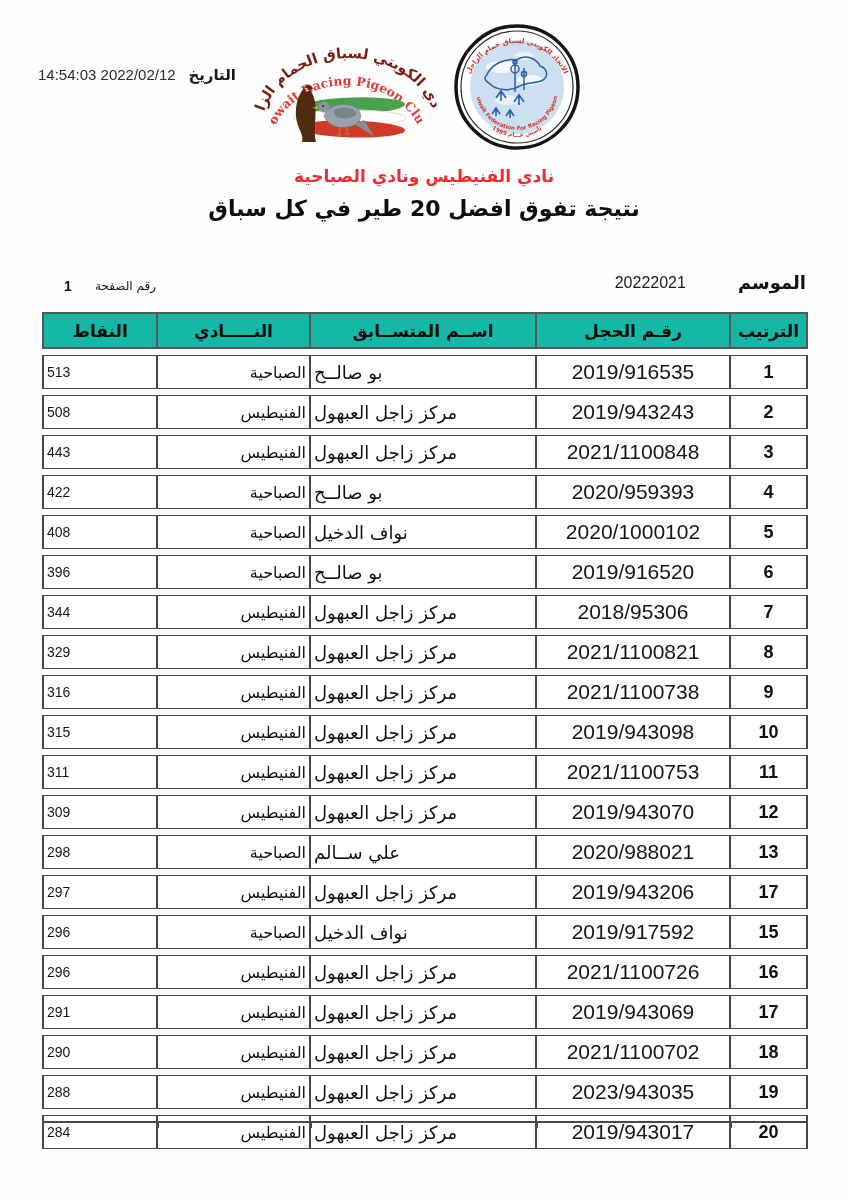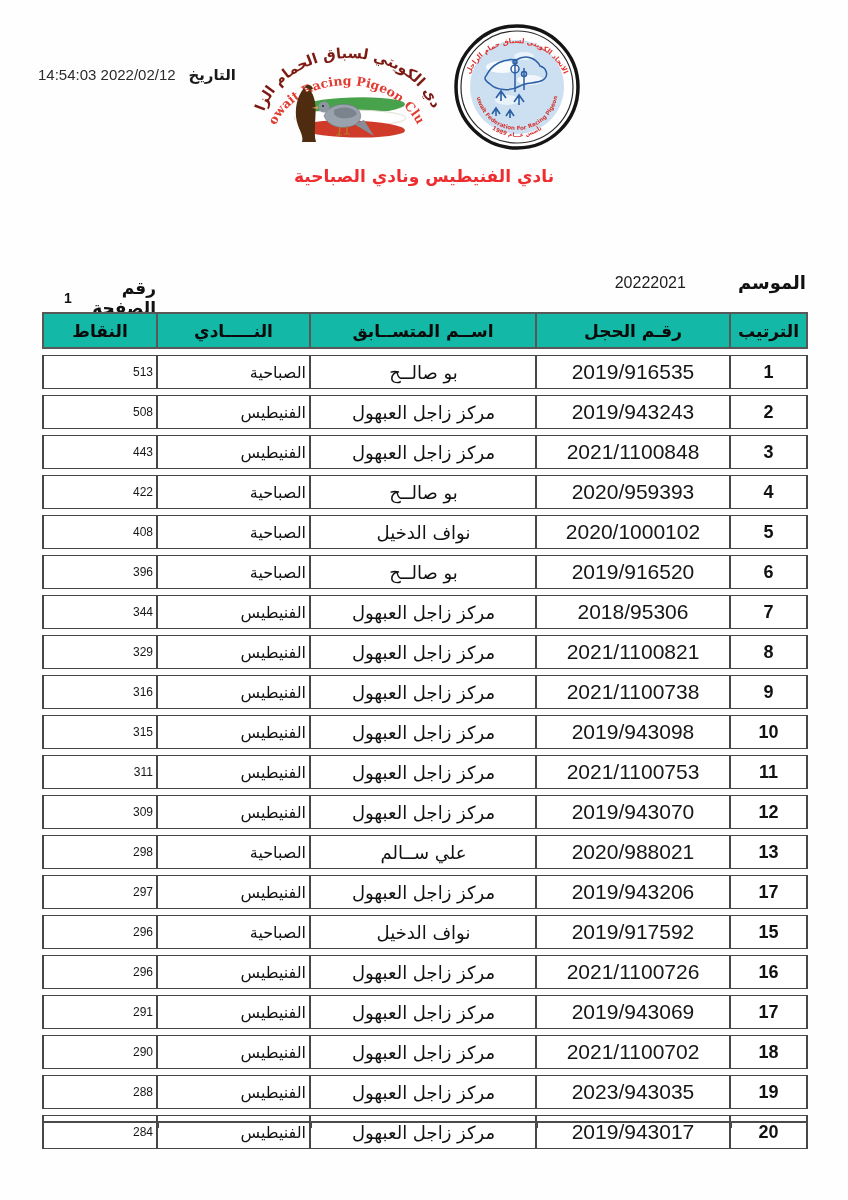--- a/index.html
+++ b/index.html
@@ -18,35 +18,35 @@
             font-size:17px;font-weight:bold;color:#ee2d30;direction:rtl;}
   .main-title{position:absolute;left:0;top:196px;width:848px;text-align:center;
               font-size:22px;font-weight:bold;color:#0d0d0d;direction:rtl;letter-spacing:.3px;}
   
   .season-row{position:absolute;right:42px;top:272px;display:flex;direction:rtl;
               align-items:center;gap:24px;}
   .season-label{font-size:18px;font-weight:bold;margin-left:28px;}
   .season-value{font-family:"Liberation Sans",sans-serif;font-size:16px;color:#1c1c1c;}
   .page-row{position:absolute;left:64px;top:278px;width:92px;display:flex;direction:rtl;
             justify-content:space-between;align-items:center;}
-  .page-label{font-size:17px;font-weight:bold;}
+  .page-label{font-size:12px;font-weight:normal;}
   .page-value{font-family:"Liberation Sans",sans-serif;font-size:14px;font-weight:bold;}
   
   .table-wrap{position:absolute;left:42px;top:306px;width:766px;direction:rtl;}
   table{width:766px;border-collapse:separate;border-spacing:0 6px;table-layout:fixed;direction:rtl;}
   th{height:33px;background:#14b8a6;border:1px solid #585858;border-top-width:2px;border-bottom-width:2px;
      font-size:17px;font-weight:bold;color:#0b0b0b;padding:0;}
   td{height:32px;border:1px solid #474747;background:#fff;padding:0 3px;white-space:nowrap;overflow:hidden;}
   tr > *:first-child{border-right-width:2px;}
   tr > *:last-child{border-left-width:2px;}
   .c-rank{text-align:center;font-family:"Liberation Sans",sans-serif;font-size:18px;font-weight:bold;}
   .c-ring{text-align:center;font-family:"Liberation Sans",sans-serif;font-size:21px;color:#161616;margin-top:16px;}
-  .c-name{text-align:center;font-size:18px;padding-right:2px;}
+  .c-name{text-align:left;font-size:18px;padding-right:2px;}
   .c-club{text-align:right;font-size:16px;}
-  .c-points{text-align:right;font-family:"Liberation Sans",sans-serif;font-size:12px;color:#161616;}
+  .c-points{text-align:left;font-family:"Liberation Sans",sans-serif;font-size:14px;color:#161616;}
   
   .closing-line{position:absolute;left:42px;top:1121px;width:766px;height:2px;background:#4a4a4a;}
   .tick{position:absolute;top:1121px;width:2px;height:7px;background:#4a4a4a;}
 </style>
 </head>
 <body>
 
 <div id="page">
 
   <div class="date-row">
@@ -121,20 +121,21 @@
     </text>
     <text font-size="5.6" font-weight="bold" fill="#d4342f">
       <textPath href="#fedBot" startOffset="50%" text-anchor="middle">Kuwait Federation For Racing Pigeons</textPath>
     </text>
     <text font-size="5.6" font-weight="bold" fill="#d4342f">
       <textPath href="#fedYear" startOffset="50%" text-anchor="middle">1989   تأسس عـــام</textPath>
     </text>
   </svg>
 
   <div class="subtitle" dir="rtl">نادي الفنيطيس ونادي الصباحية</div>
+  <div class="main-title" dir="rtl">نتيجة تفوق  افضل 20  طير في كل سباق</div>
 
   <div class="season-row">
     <span class="season-label">الموسم</span>
     <span class="season-value">20222021</span>
   </div>
   <div class="page-row">
     <span class="page-label">رقم الصفحة</span>
     <span class="page-value">1</span>
   </div>
 

